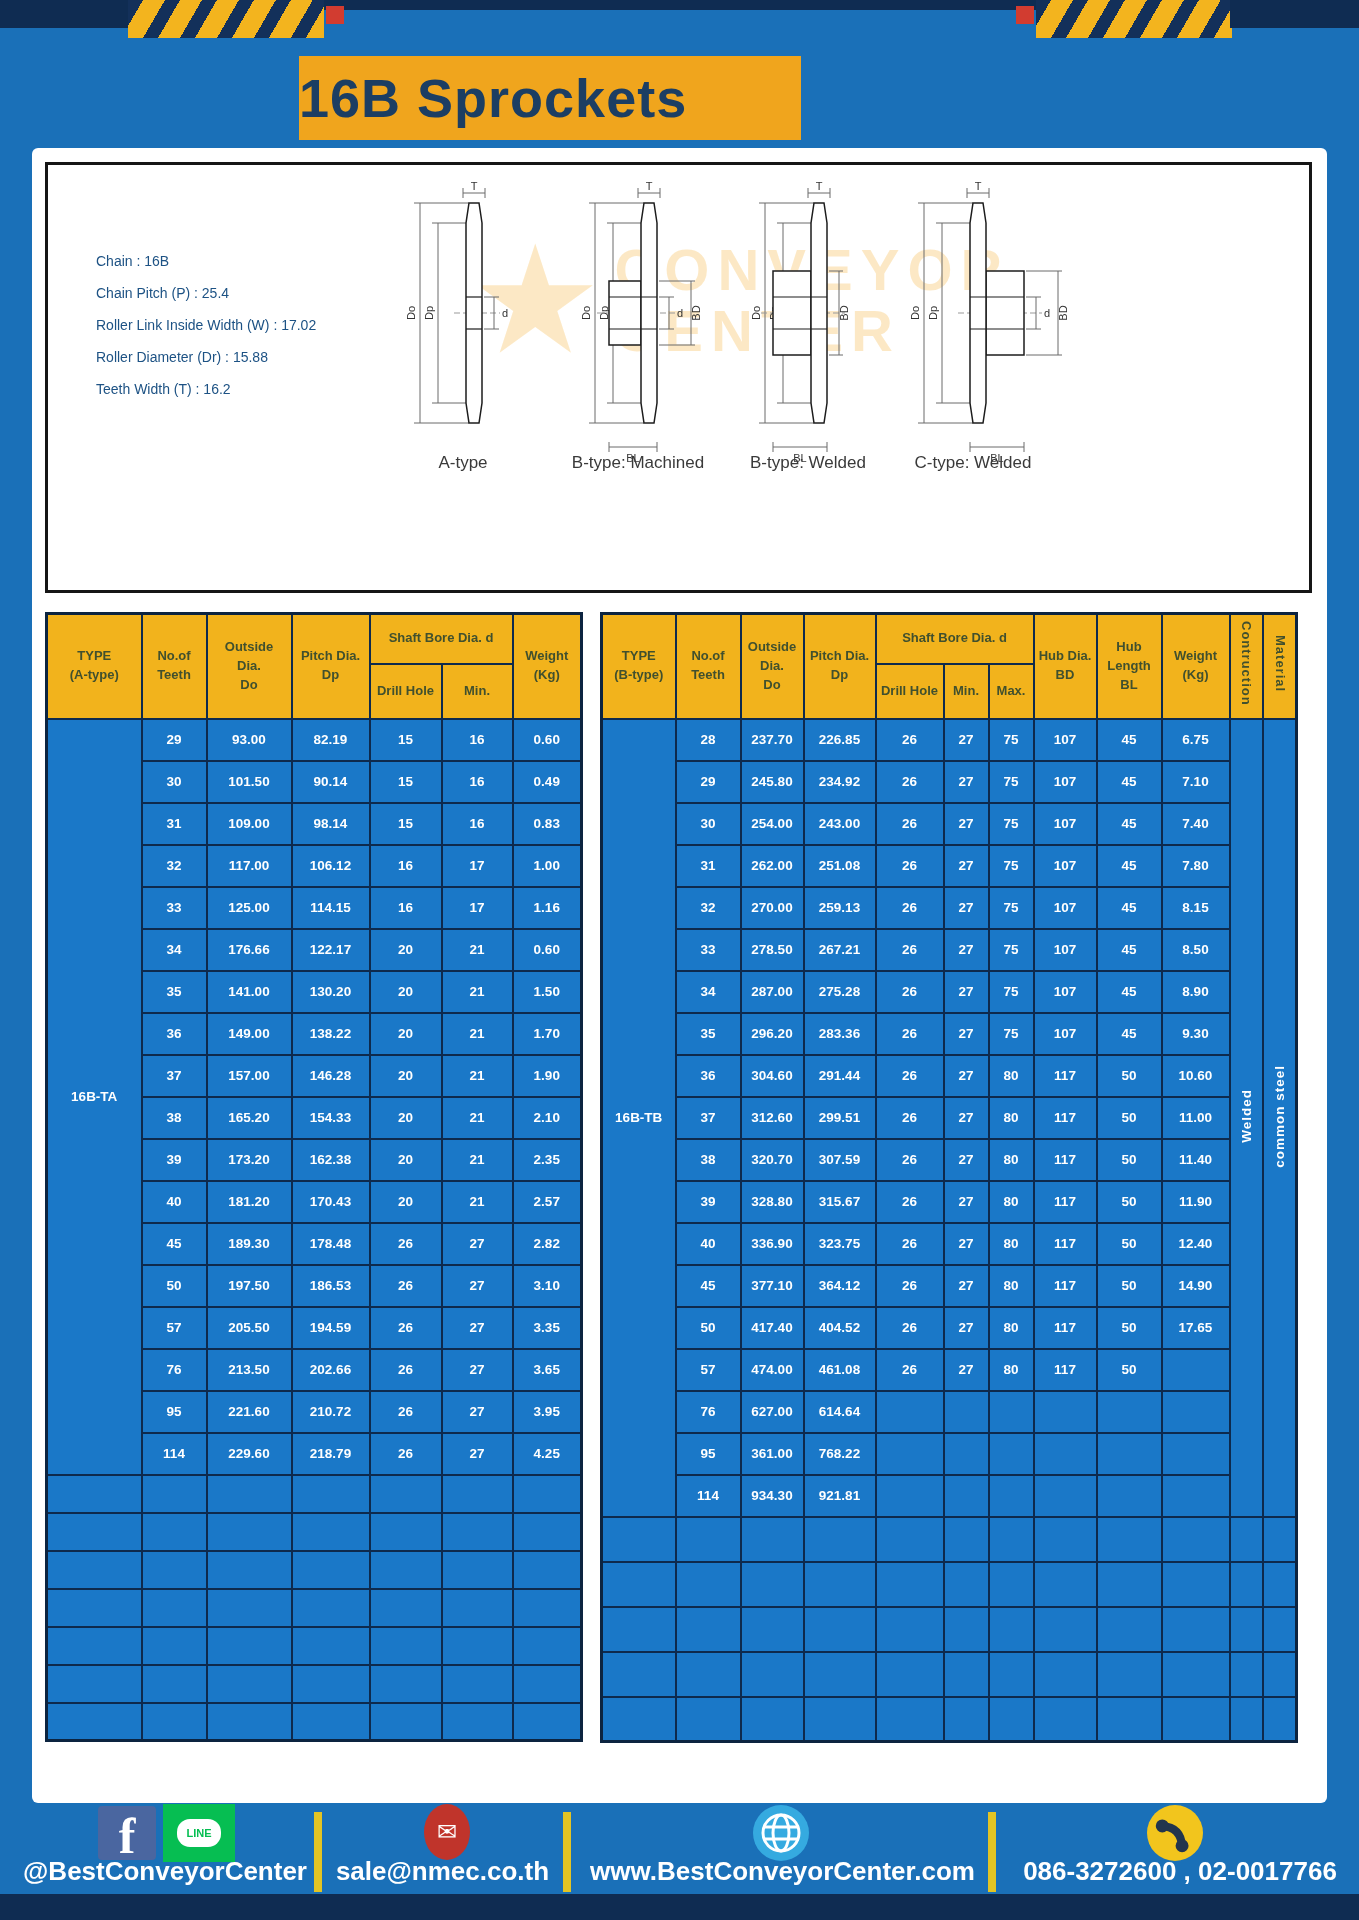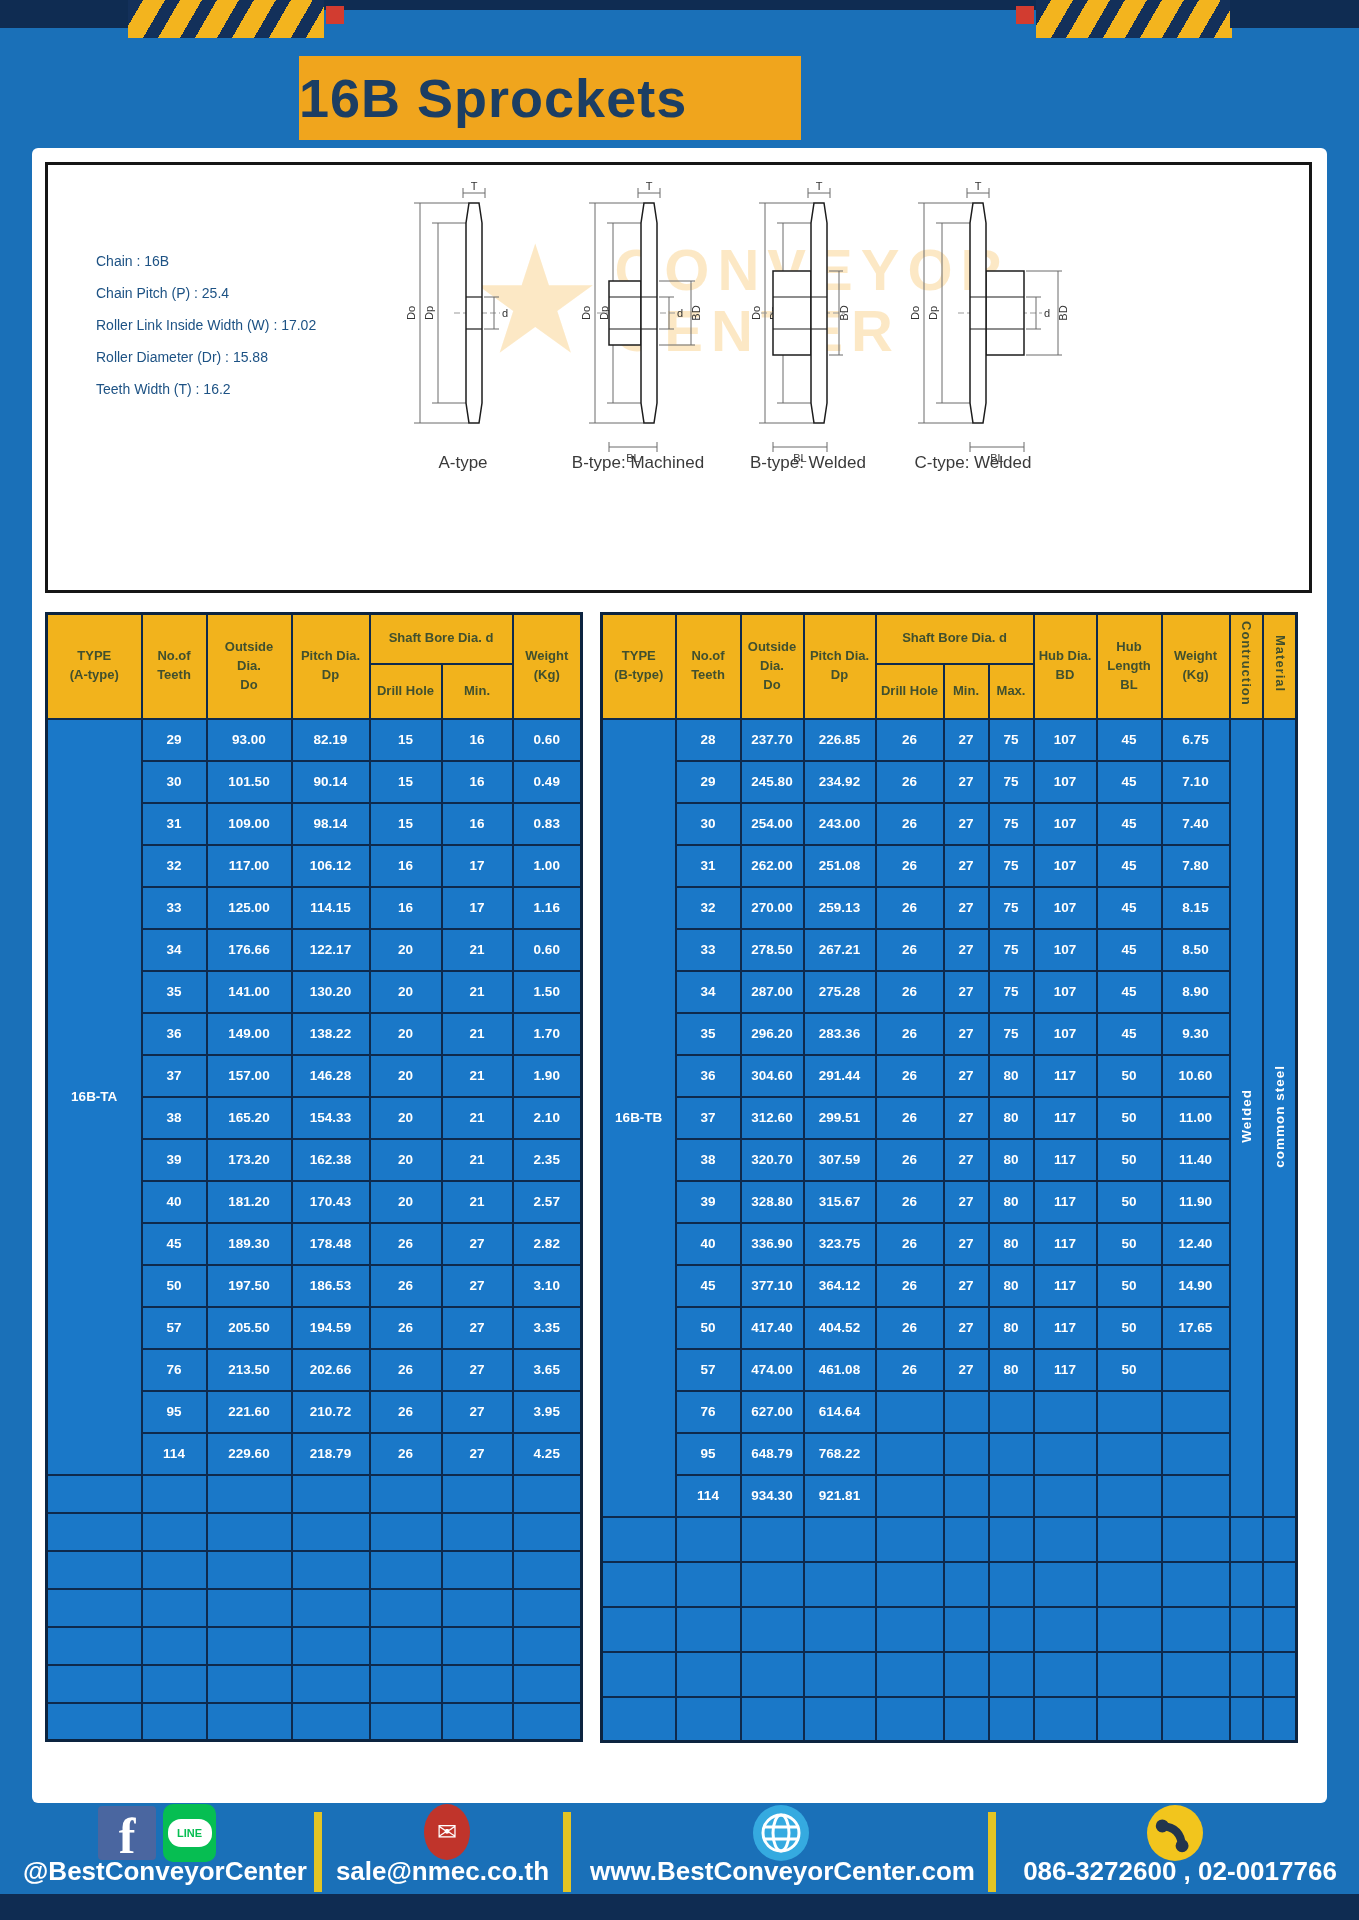--- a/index.html
+++ b/index.html
@@ -34,21 +34,21 @@
   #right-table tbody tr{height:42px;}
   #right-table tbody tr.empty{height:45px;}
   .vdown{writing-mode:vertical-rl;display:inline-block;letter-spacing:1px;}
   .vup{writing-mode:vertical-rl;transform:rotate(180deg);display:inline-block;letter-spacing:1px;}
   
   .ftxt{position:absolute;top:1856px;font-size:26px;font-weight:bold;color:#ffffff;text-align:center;white-space:nowrap;}
   .fdiv{position:absolute;top:1812px;width:8px;height:80px;background:#e3c424;}
   #fb-icon{left:98px;top:1806px;width:58px;height:54px;background:#4a66a0;border-radius:4px;
            color:#fff;font-family:"Liberation Serif",serif;font-weight:bold;font-size:50px;
            display:flex;align-items:flex-end;justify-content:center;line-height:0.95;overflow:hidden;}
-  #line-icon{left:163px;top:1804px;width:53px;height:58px;background:#06be52;border-radius:10px;
+  #line-icon{left:163px;top:1804px;width:72px;height:58px;background:#06be52;border-radius:0;
              display:flex;align-items:center;justify-content:center;}
   #line-icon .bubble{width:44px;height:28px;background:#fff;border-radius:13px;display:flex;
              align-items:center;justify-content:center;font-size:11px;font-weight:bold;color:#06be52;}
   #mail-icon{left:424px;top:1804px;width:46px;height:56px;background:#c0342b;border-radius:50%;
              display:flex;align-items:center;justify-content:center;color:#fff;font-size:24px;}
 </style>
 </head>
 <body>
 
 <div class="abs navy" style="left:0;top:0;width:1359px;height:10px;"></div>
@@ -650,21 +650,21 @@
           <td>614.64</td>
           <td></td>
           <td></td>
           <td></td>
           <td></td>
           <td></td>
           <td></td>
         </tr>
         <tr>
           <td>95</td>
-          <td>648.79</td>
+          <td>361.00</td>
           <td>768.22</td>
           <td></td>
           <td></td>
           <td></td>
           <td></td>
           <td></td>
           <td></td>
         </tr>
         <tr>
           <td>114</td>

